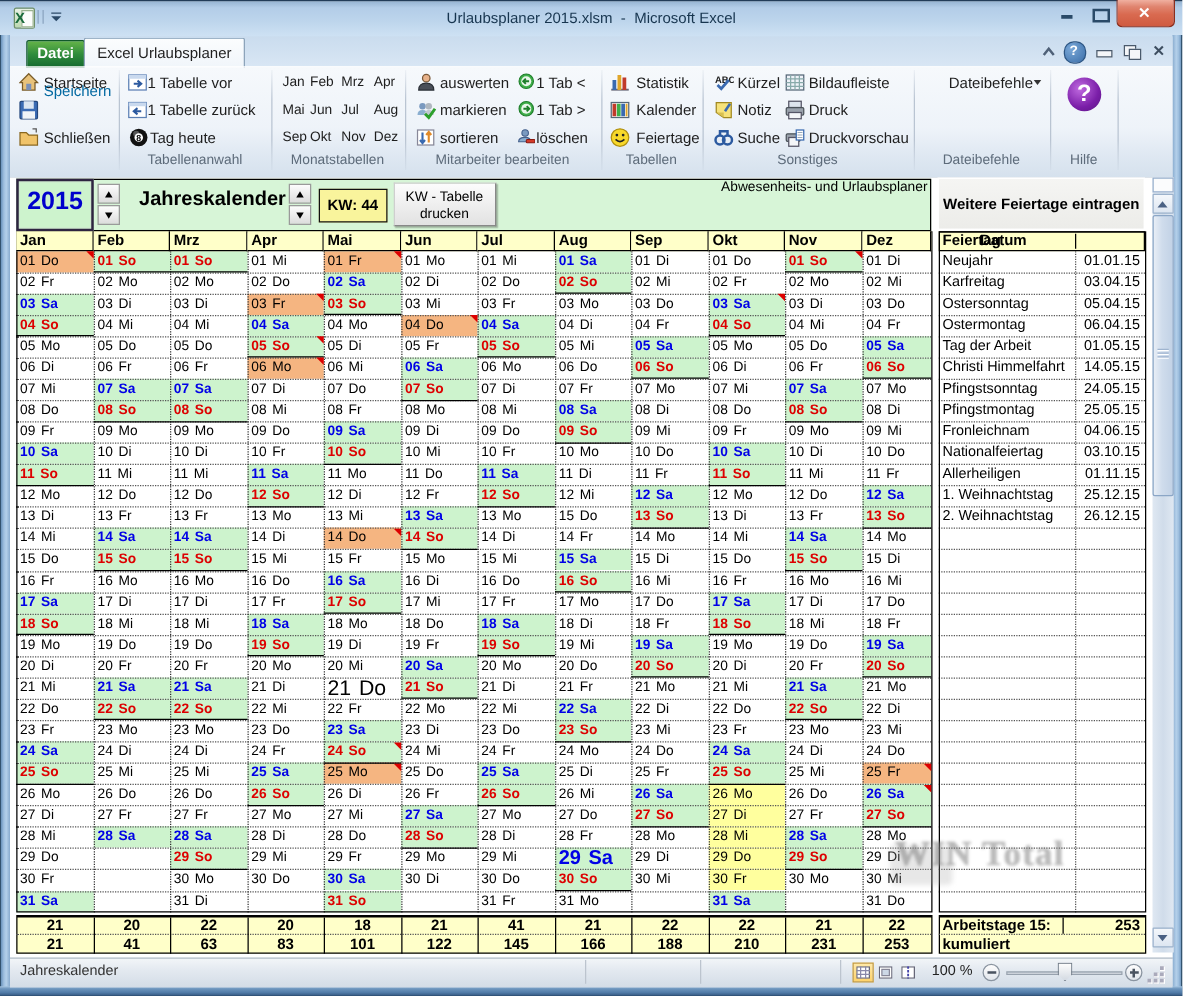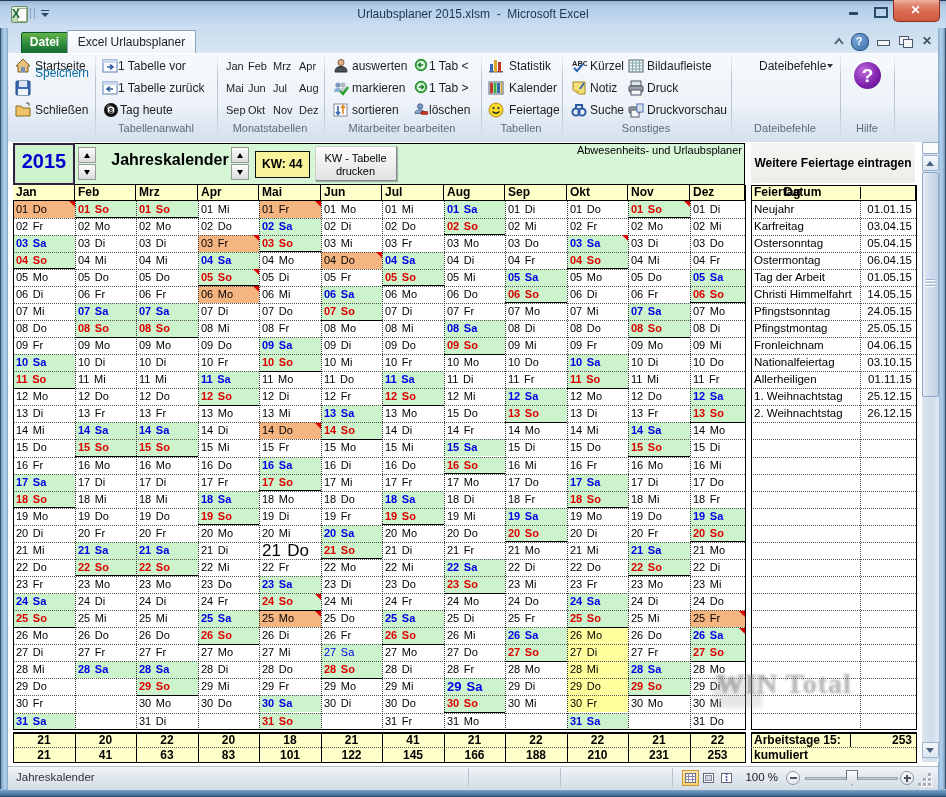--- a/index.html
+++ b/index.html
@@ -604,21 +604,21 @@
 <div style="position:absolute;left:324px;top:473.5px;font-size:11px;line-height:17.07px;word-spacing:1.5px">17 Mi</div>
 <div style="position:absolute;left:324px;top:490.6px;font-size:11px;line-height:17.07px;word-spacing:1.5px">18 Do</div>
 <div style="position:absolute;left:324px;top:507.7px;font-size:11px;line-height:17.07px;word-spacing:1.5px">19 Fr</div>
 <div style="position:absolute;left:324px;top:524.7px;font-weight:bold;color:#0000e6;font-size:11px;line-height:17.07px;word-spacing:1.5px">20 Sa</div>
 <div style="position:absolute;left:324px;top:541.8px;font-weight:bold;color:#dd0000;font-size:11px;line-height:17.07px;word-spacing:1.5px">21 So</div>
 <div style="position:absolute;left:324px;top:558.9px;font-size:11px;line-height:17.07px;word-spacing:1.5px">22 Mo</div>
 <div style="position:absolute;left:324px;top:575.9px;font-size:11px;line-height:17.07px;word-spacing:1.5px">23 Di</div>
 <div style="position:absolute;left:324px;top:593.0px;font-size:11px;line-height:17.07px;word-spacing:1.5px">24 Mi</div>
 <div style="position:absolute;left:324px;top:610.1px;font-size:11px;line-height:17.07px;word-spacing:1.5px">25 Do</div>
 <div style="position:absolute;left:324px;top:627.1px;font-size:11px;line-height:17.07px;word-spacing:1.5px">26 Fr</div>
-<div style="position:absolute;left:324px;top:644.2px;font-weight:normal;color:#0000e6;font-size:11px;line-height:17.07px;word-spacing:1.5px">27 Sa</div>
+<div style="position:absolute;left:324px;top:644.2px;font-weight:bold;color:#0000e6;font-size:11px;line-height:17.07px;word-spacing:1.5px">27 Sa</div>
 <div style="position:absolute;left:324px;top:661.3px;font-weight:bold;color:#dd0000;font-size:11px;line-height:17.07px;word-spacing:1.5px">28 So</div>
 <div style="position:absolute;left:324px;top:678.3px;font-size:11px;line-height:17.07px;word-spacing:1.5px">29 Mo</div>
 <div style="position:absolute;left:324px;top:695.4px;font-size:11px;line-height:17.07px;word-spacing:1.5px">30 Di</div>
 <div style="position:absolute;left:385px;top:200.5px;font-size:11px;line-height:17.07px;word-spacing:1.5px">01 Mi</div>
 <div style="position:absolute;left:385px;top:217.6px;font-size:11px;line-height:17.07px;word-spacing:1.5px">02 Do</div>
 <div style="position:absolute;left:385px;top:234.6px;font-size:11px;line-height:17.07px;word-spacing:1.5px">03 Fr</div>
 <div style="position:absolute;left:385px;top:251.7px;font-weight:bold;color:#0000e6;font-size:11px;line-height:17.07px;word-spacing:1.5px">04 Sa</div>
 <div style="position:absolute;left:385px;top:268.8px;font-weight:bold;color:#dd0000;font-size:11px;line-height:17.07px;word-spacing:1.5px">05 So</div>
 <div style="position:absolute;left:385px;top:285.8px;font-size:11px;line-height:17.07px;word-spacing:1.5px">06 Mo</div>
 <div style="position:absolute;left:385px;top:302.9px;font-size:11px;line-height:17.07px;word-spacing:1.5px">07 Di</div>
@@ -667,21 +667,21 @@
 <div style="position:absolute;left:447px;top:507.7px;font-size:11px;line-height:17.07px;word-spacing:1.5px">19 Mi</div>
 <div style="position:absolute;left:447px;top:524.7px;font-size:11px;line-height:17.07px;word-spacing:1.5px">20 Do</div>
 <div style="position:absolute;left:447px;top:541.8px;font-size:11px;line-height:17.07px;word-spacing:1.5px">21 Fr</div>
 <div style="position:absolute;left:447px;top:558.9px;font-weight:bold;color:#0000e6;font-size:11px;line-height:17.07px;word-spacing:1.5px">22 Sa</div>
 <div style="position:absolute;left:447px;top:575.9px;font-weight:bold;color:#dd0000;font-size:11px;line-height:17.07px;word-spacing:1.5px">23 So</div>
 <div style="position:absolute;left:447px;top:593.0px;font-size:11px;line-height:17.07px;word-spacing:1.5px">24 Mo</div>
 <div style="position:absolute;left:447px;top:610.1px;font-size:11px;line-height:17.07px;word-spacing:1.5px">25 Di</div>
 <div style="position:absolute;left:447px;top:627.1px;font-size:11px;line-height:17.07px;word-spacing:1.5px">26 Mi</div>
 <div style="position:absolute;left:447px;top:644.2px;font-size:11px;line-height:17.07px;word-spacing:1.5px">27 Do</div>
 <div style="position:absolute;left:447px;top:661.3px;font-size:11px;line-height:17.07px;word-spacing:1.5px">28 Fr</div>
-<div style="position:absolute;left:447px;top:678.3px;font-weight:bold;color:#0000e6;font-size:13px;line-height:17.07px;word-spacing:1.5px">29 Sa</div>
+<div style="position:absolute;left:447px;top:678.3px;font-weight:bold;color:#0000e6;font-size:16px;line-height:17.07px;word-spacing:1.5px">29 Sa</div>
 <div style="position:absolute;left:447px;top:695.4px;font-weight:bold;color:#dd0000;font-size:11px;line-height:17.07px;word-spacing:1.5px">30 So</div>
 <div style="position:absolute;left:447px;top:712.5px;font-size:11px;line-height:17.07px;word-spacing:1.5px">31 Mo</div>
 <div style="position:absolute;left:508px;top:200.5px;font-size:11px;line-height:17.07px;word-spacing:1.5px">01 Di</div>
 <div style="position:absolute;left:508px;top:217.6px;font-size:11px;line-height:17.07px;word-spacing:1.5px">02 Mi</div>
 <div style="position:absolute;left:508px;top:234.6px;font-size:11px;line-height:17.07px;word-spacing:1.5px">03 Do</div>
 <div style="position:absolute;left:508px;top:251.7px;font-size:11px;line-height:17.07px;word-spacing:1.5px">04 Fr</div>
 <div style="position:absolute;left:508px;top:268.8px;font-weight:bold;color:#0000e6;font-size:11px;line-height:17.07px;word-spacing:1.5px">05 Sa</div>
 <div style="position:absolute;left:508px;top:285.8px;font-weight:bold;color:#dd0000;font-size:11px;line-height:17.07px;word-spacing:1.5px">06 So</div>
 <div style="position:absolute;left:508px;top:302.9px;font-size:11px;line-height:17.07px;word-spacing:1.5px">07 Mo</div>
 <div style="position:absolute;left:508px;top:320.0px;font-size:11px;line-height:17.07px;word-spacing:1.5px">08 Di</div>

